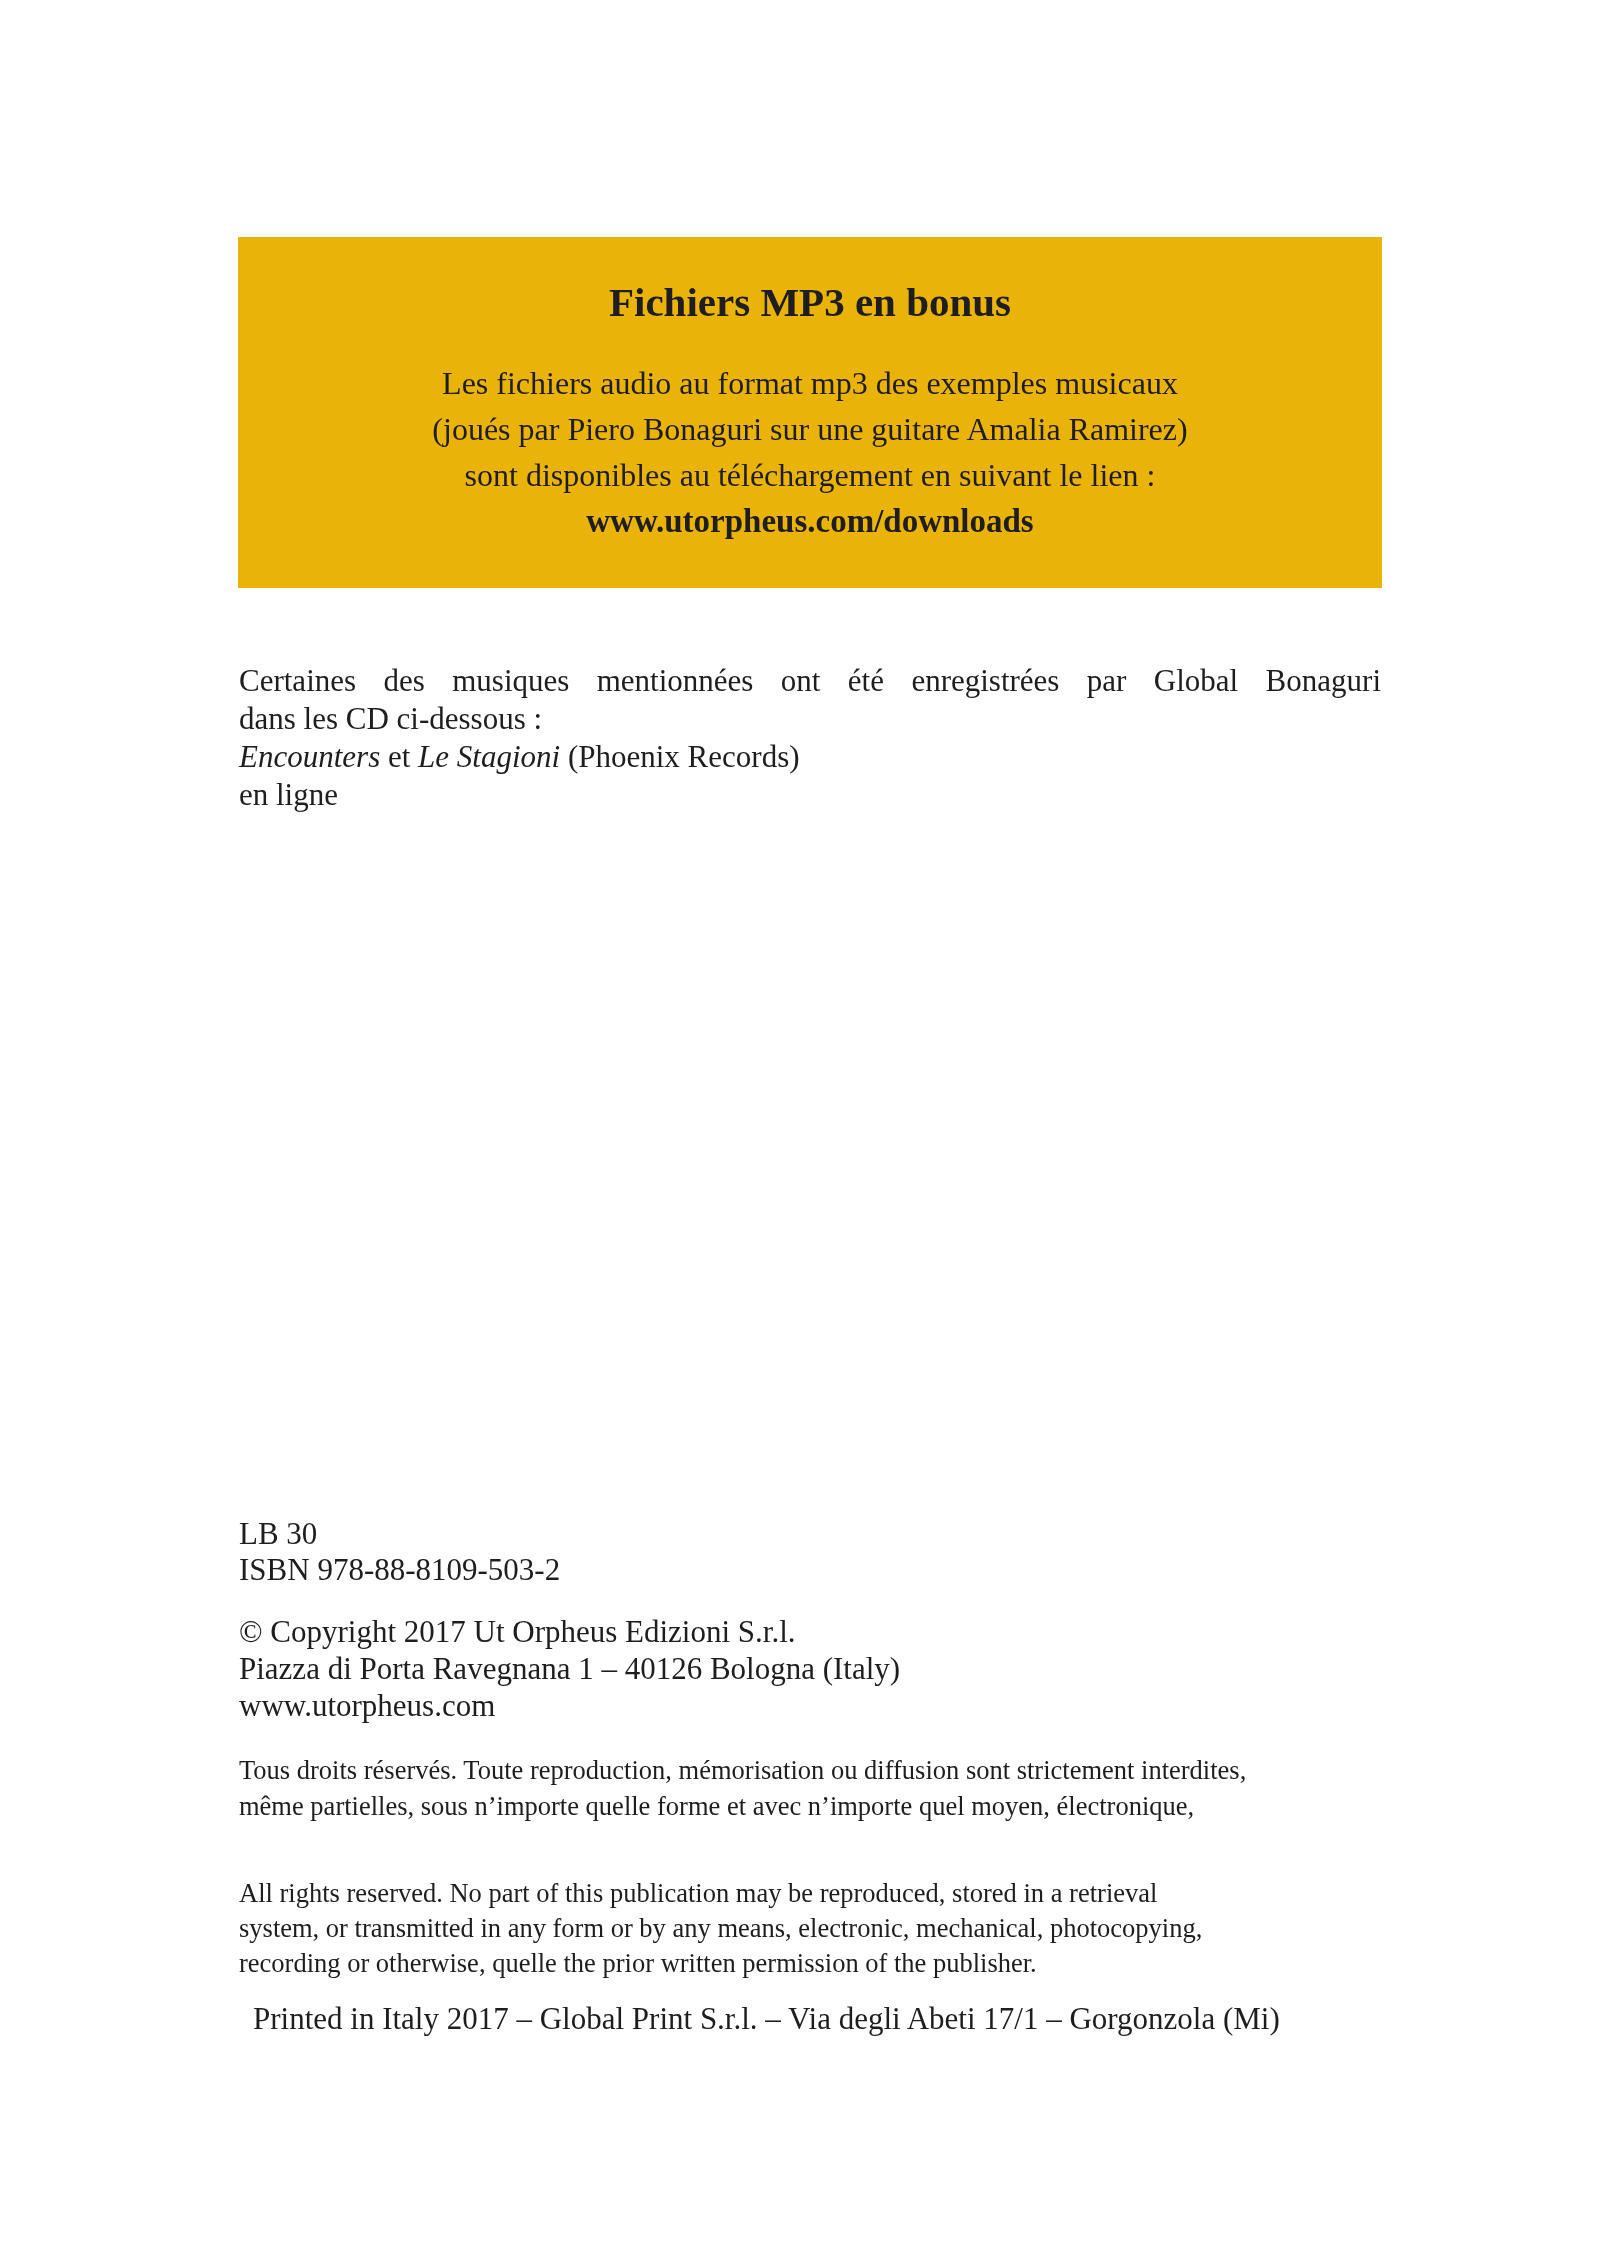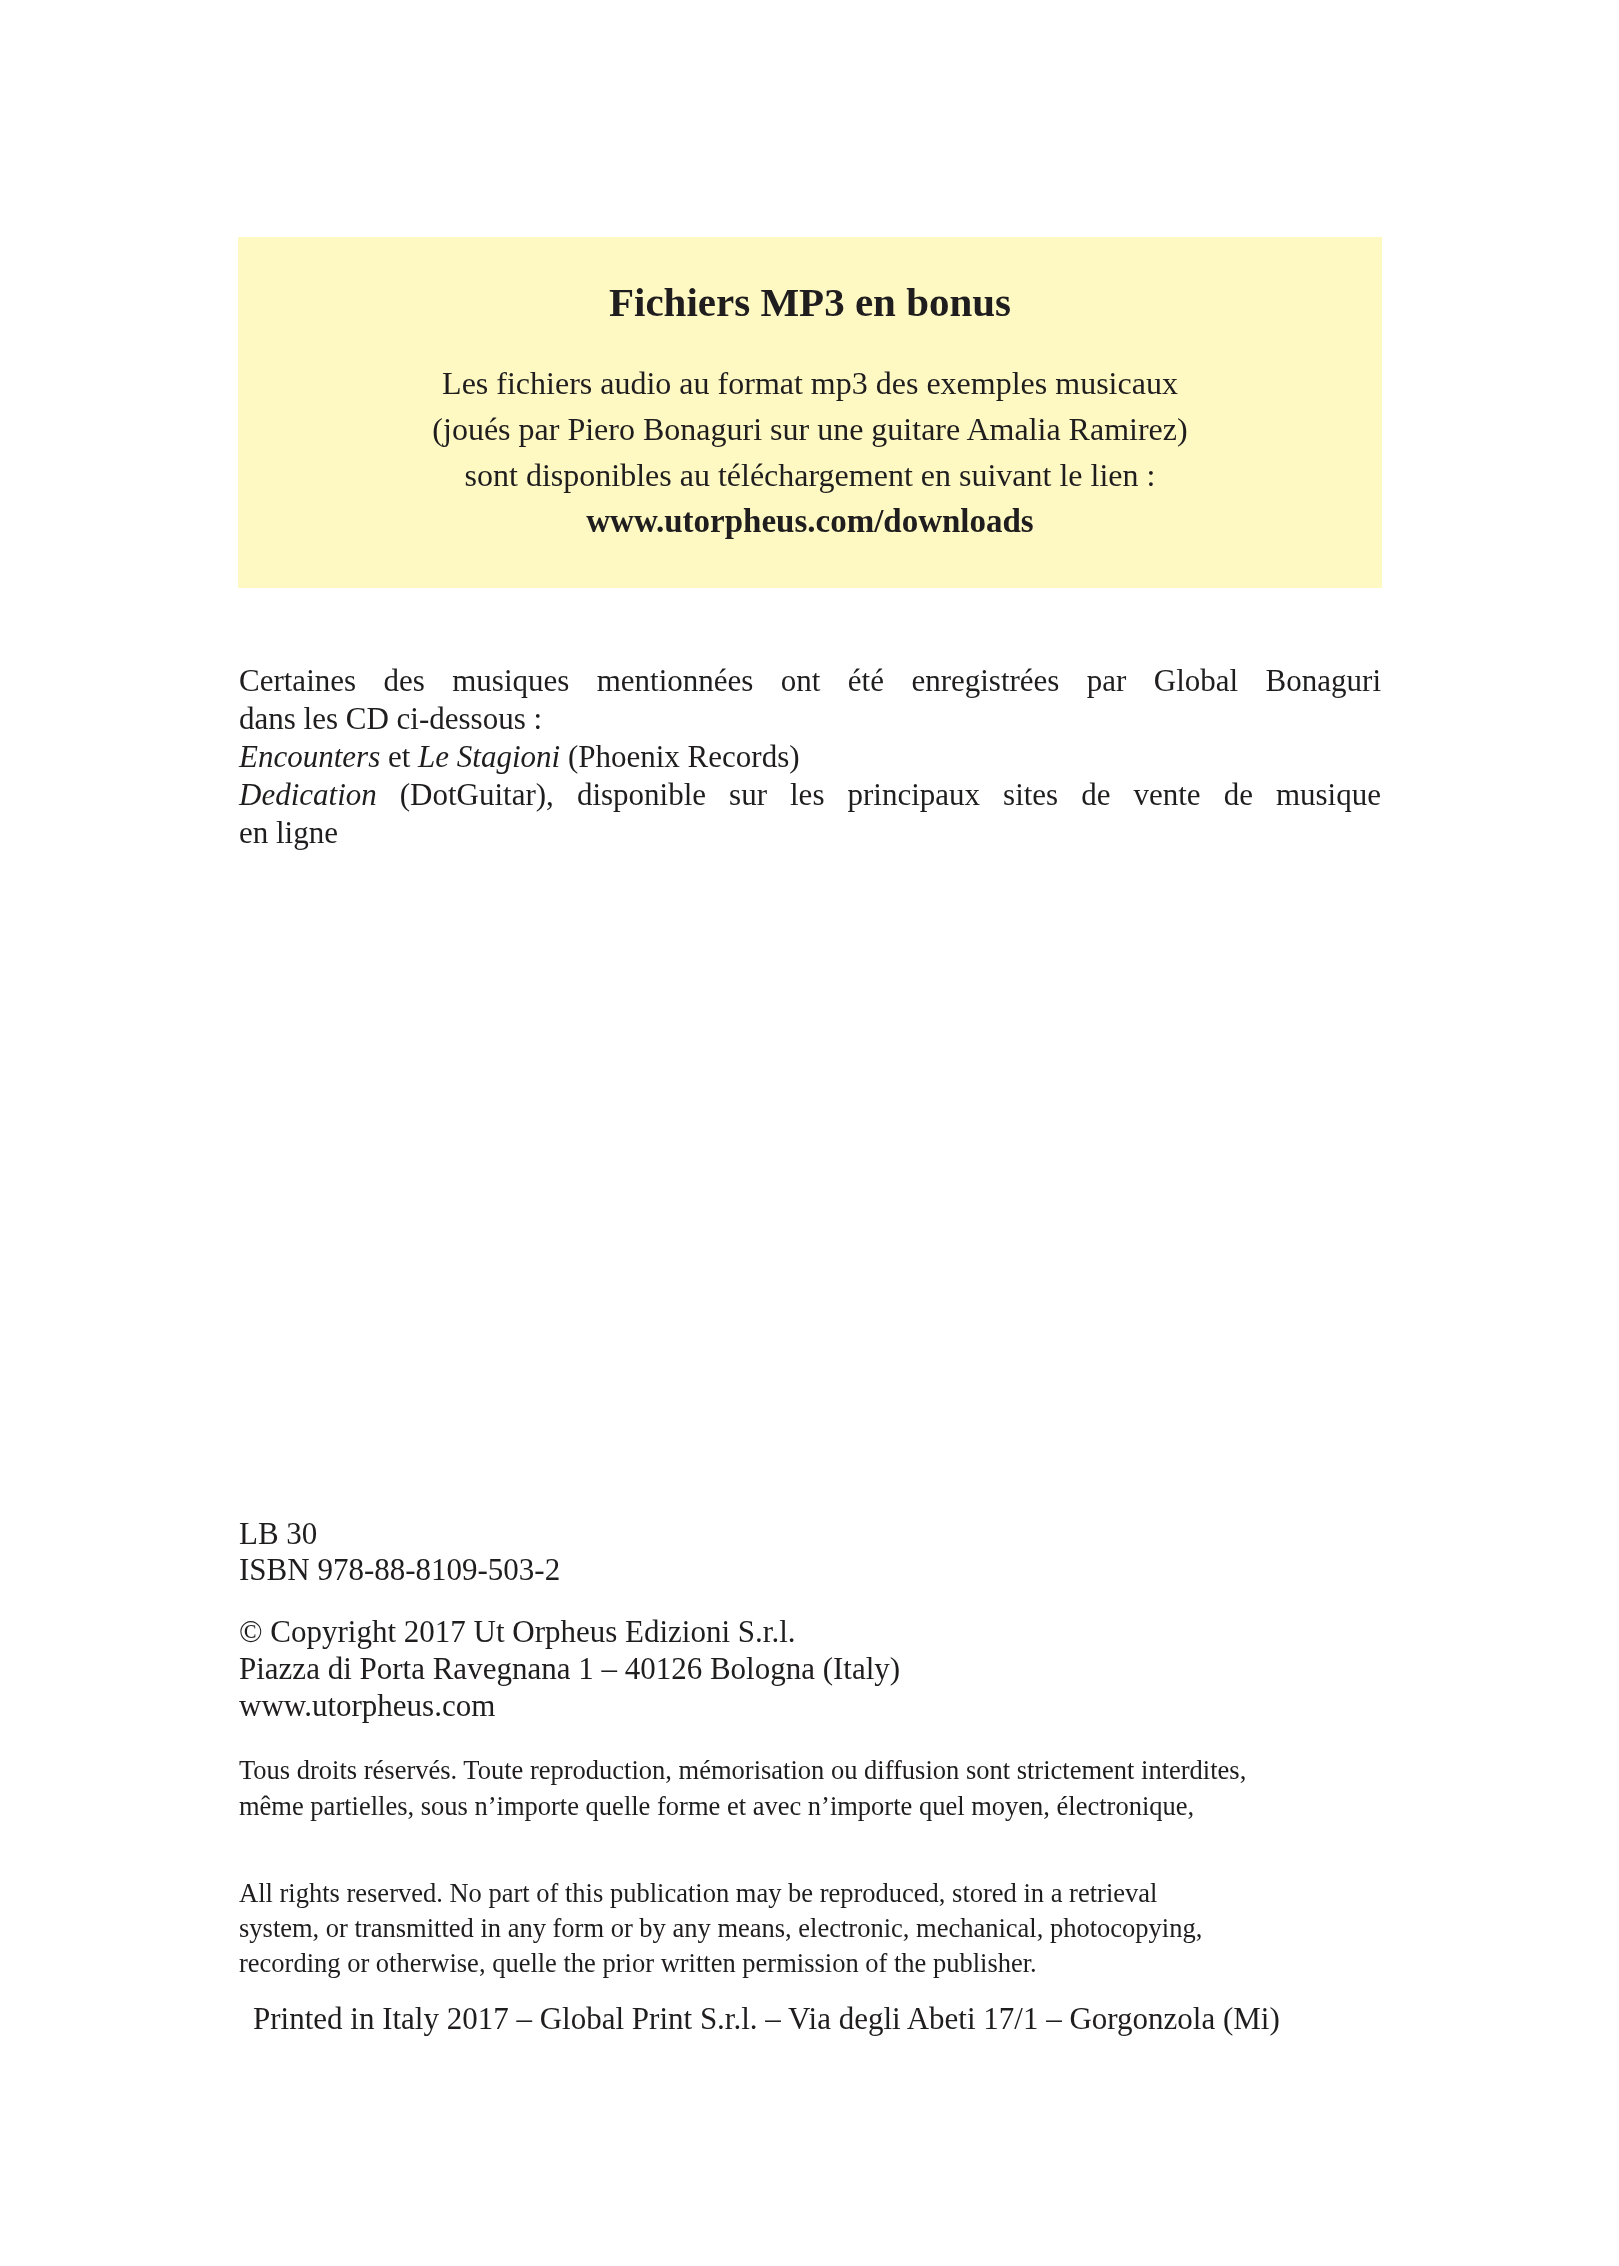--- a/index.html
+++ b/index.html
@@ -90,35 +90,34 @@
     left: 253px; top: 2000px;
     width: 1380px;
     font-size: 31px;
     line-height: 38px;
     white-space: nowrap;
   }
 </style>
 </head>
 <body style="background: rgb(255, 255, 255); color: rgb(31, 29, 30);">
 
-<div class="abs mp3-box" style="background: #fef9c3;">
+<div class="abs mp3-box" style="background: #eab308;">
   <div class="mp3-title">Fichiers MP3 en bonus</div>
   <div class="mp3-body">
       <div class="line"><span>Les fichiers audio au format mp3 des exemples musicaux</span></div>
       <div class="line"><span>(joués par Piero Bonaguri sur une guitare Amalia Ramirez)</span></div>
       <div class="line"><span>sont disponibles au téléchargement en suivant le lien :</span></div>
     </div>
   <div class="mp3-link">www.utorpheus.com/downloads</div>
 </div>
 
 <div class="abs recordings">
     <div class="line j"><span>Certaines des musiques mentionnées ont été enregistrées par Global Bonaguri</span></div>
     <div class="line"><span>dans les CD ci-dessous :</span></div>
     <div class="line"><span class="i">Encounters</span><span> et </span><span class="i">Le Stagioni</span><span> (Phoenix Records)</span></div>
-    <div class="line j"><span class="i">Dedication</span><span> (DotGuitar), disponible sur les principaux sites de vente de musique</span></div>
     <div class="line"><span>en ligne</span></div>
   </div>
 
 <div class="abs lb">
   <div class="line">LB 30</div>
   <div class="line">ISBN 978-88-8109-503-2</div>
 </div>
 
 <div class="abs pub">
     <div class="line"><span>© Copyright 2017 Ut Orpheus Edizioni S.r.l.</span></div>

